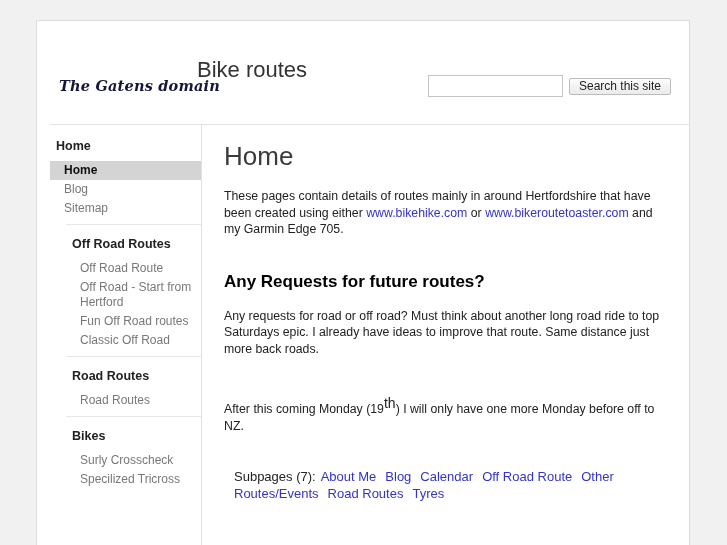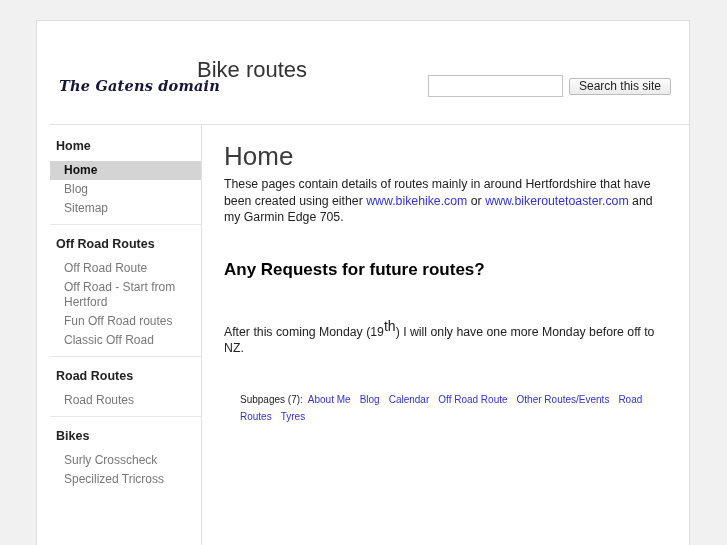--- a/index.html
+++ b/index.html
@@ -90,21 +90,21 @@
     display: flex;
   }
   .sidebar {
     width: 152px;
     flex: 0 0 152px;
     margin-left: 13px;
     border-right: 1px solid #e2e2e2;
     padding-top: 14px;
   }
   .nav-section { padding: 0 0 6px 0; }
-  .nav-section + .nav-section { border-top: 1px solid #e8e8e8; padding-top: 12px; }
+  .nav-section + .nav-section { border-top: 1px solid #e8e8e8; padding-top: 12px; margin-left: 16px; }
   .nav-heading {
     font-size: 12.5px;
     font-weight: bold;
     color: #222222;
     padding: 0 6px 8px 6px;
   }
   .nav-item {
     display: block;
     font-size: 12px;
     color: #787878;
@@ -134,34 +134,34 @@
   .section-title {
     font-size: 17px;
     font-weight: bold;
     color: #000000;
     margin: 34px 0 0 0;
   }
   .para {
     font-size: 12.3px;
     line-height: 16.5px;
     color: #222222;
-    margin: 4px 0 0 0;
+    margin: 16px 0 0 0;
   }
   .para.spaced { margin-top: 38px; }
   a.link {
     color: #3333cc;
     text-decoration: none;
   }
   sup { font-size: 14px; vertical-align: super; }
 
   .subpages {
-    font-size: 10px;
+    font-size: 13px;
     line-height: 17px;
     color: #222222;
-    margin: 34px 0 0 16px;
+    margin: 34px 0 0 10px;
   }
   .subpages .sp-label { margin-right: 5px; }
   .subpages a.link { margin-right: 9px; }
 </style>
 </head>
 <body>
 
 <div id="page">
   <div class="card">
 
@@ -209,20 +209,21 @@
       </div>
 
       <div class="content">
 
         <h1 class="page-title">Home</h1>
 
         <p class="para"><span>These pages contain details of routes mainly in around Hertfordshire that have been created using either </span><a class="link">www.bikehike.com</a><span> or </span><a class="link">www.bikeroutetoaster.com</a><span> and my Garmin Edge 705.</span></p>
 
         <h2 class="section-title">Any Requests for future routes?</h2>
 
+        <p class="para">Any requests for road or off road?  Must think about another long road ride to top Saturdays epic.  I already have ideas to improve that route.  Same distance just more back roads.</p>
 
         <p class="para spaced"><span>After this coming Monday (19</span><sup>th</sup><span>) I will only have one more Monday before off to NZ.</span></p>
 
         <div class="subpages"><span class="sp-label">Subpages (7):</span><a class="link">About Me</a><a class="link">Blog</a><a class="link">Calendar</a><a class="link">Off Road Route</a><a class="link">Other Routes/Events</a><a class="link">Road Routes</a><a class="link">Tyres</a></div>
 
       </div>
 
     </div>
   </div>
 </div>

